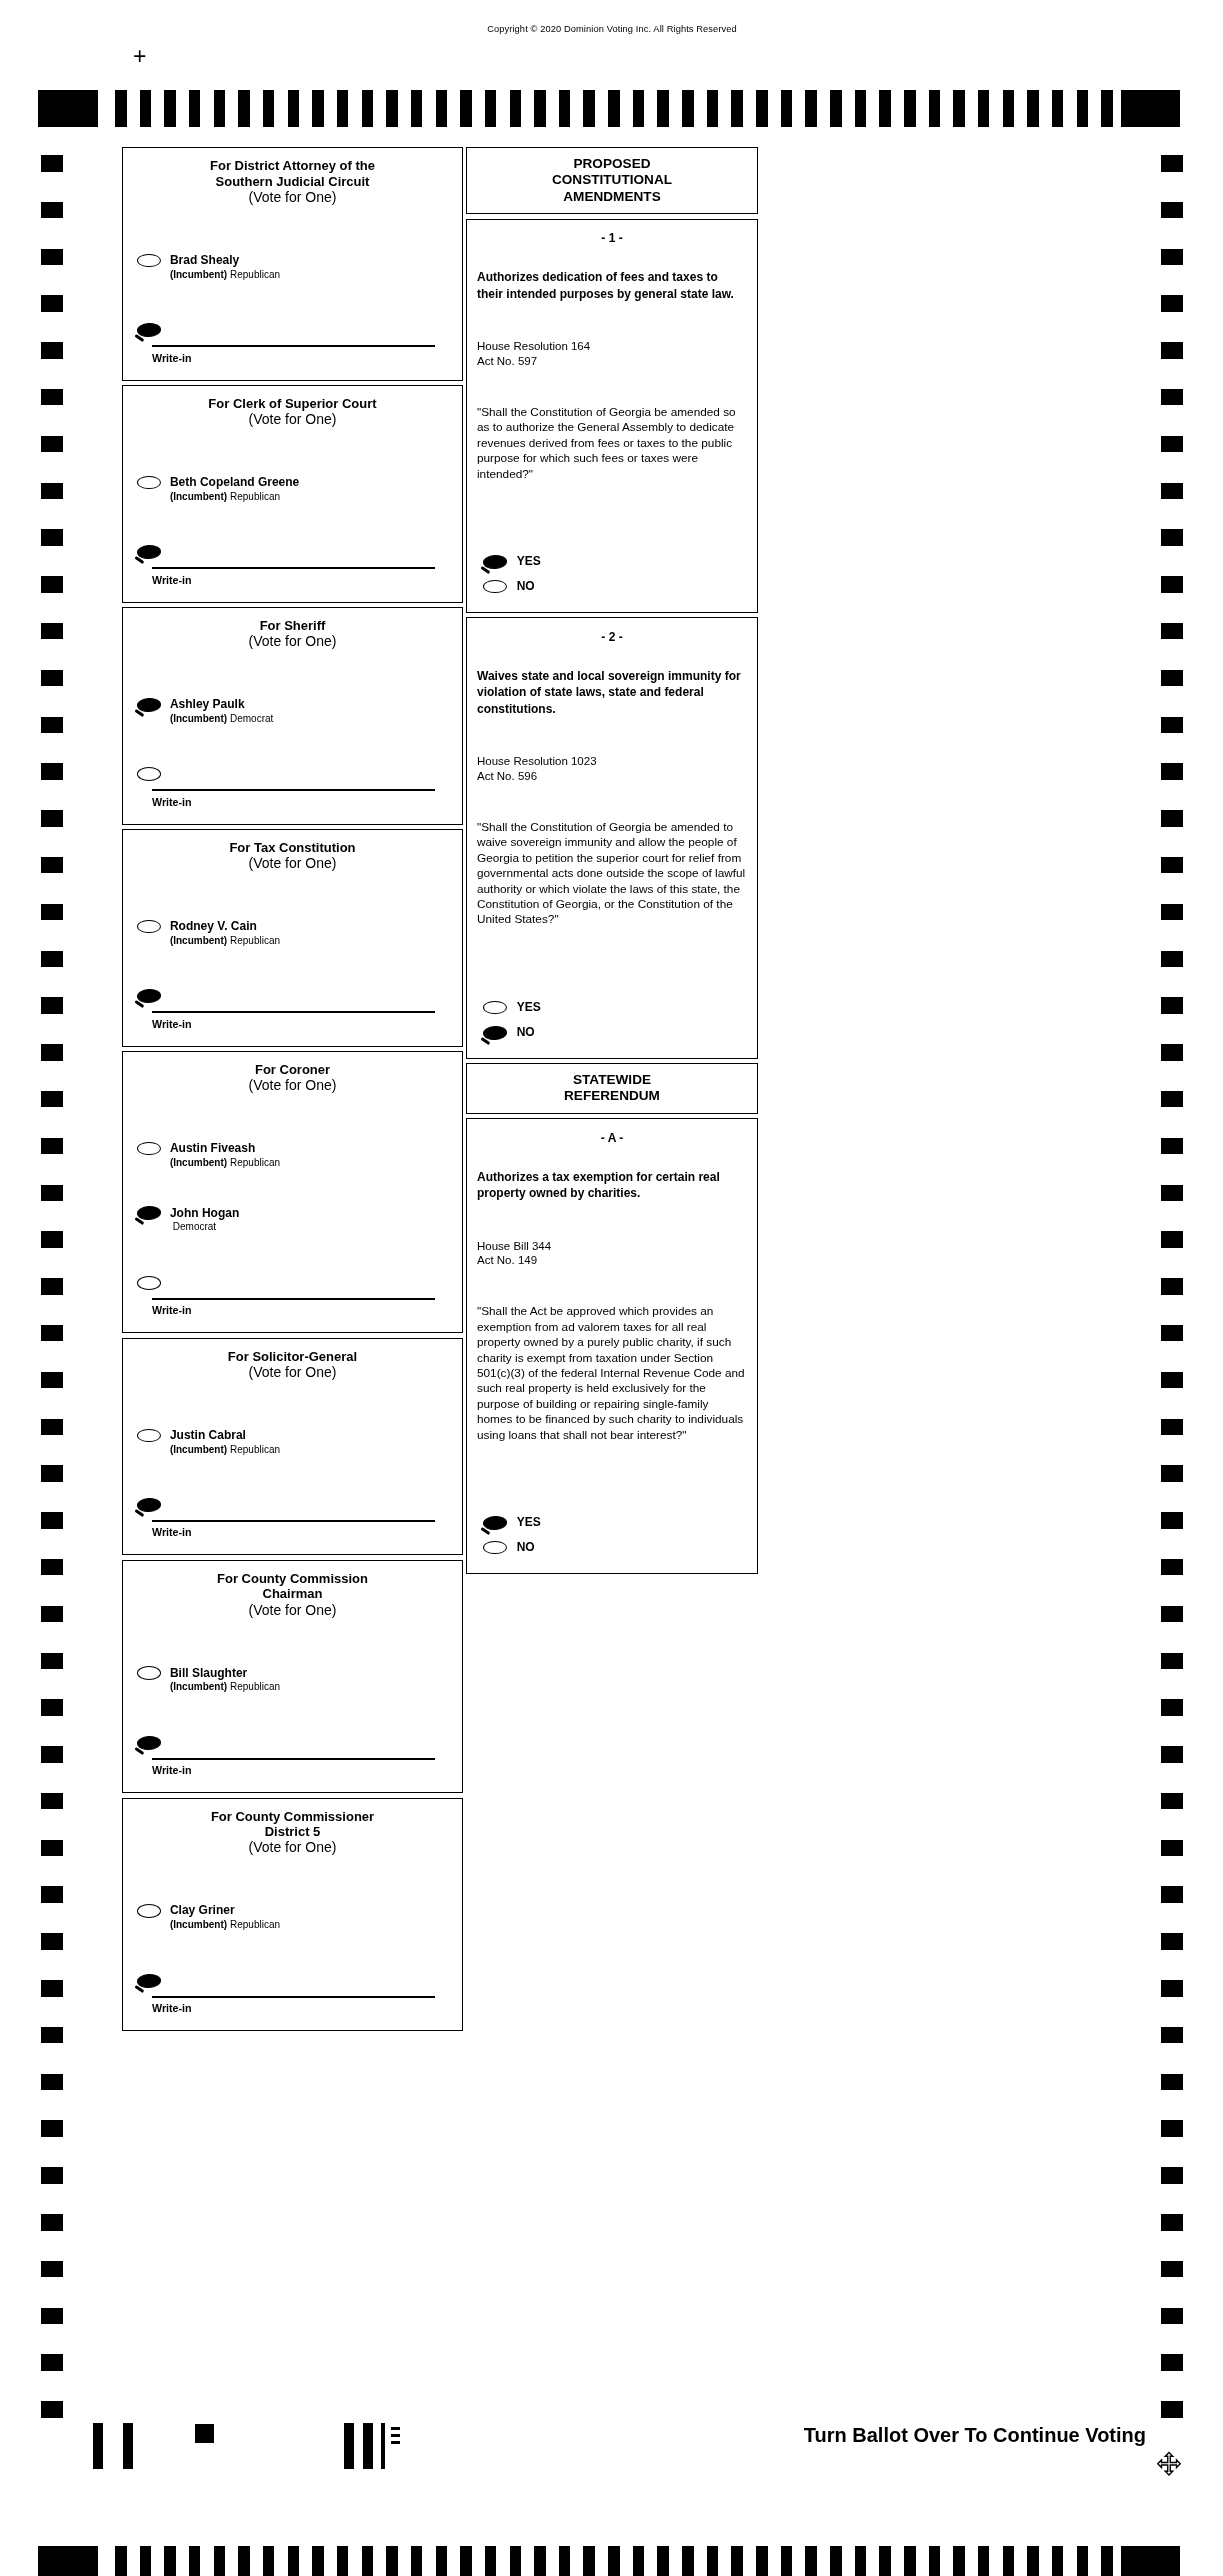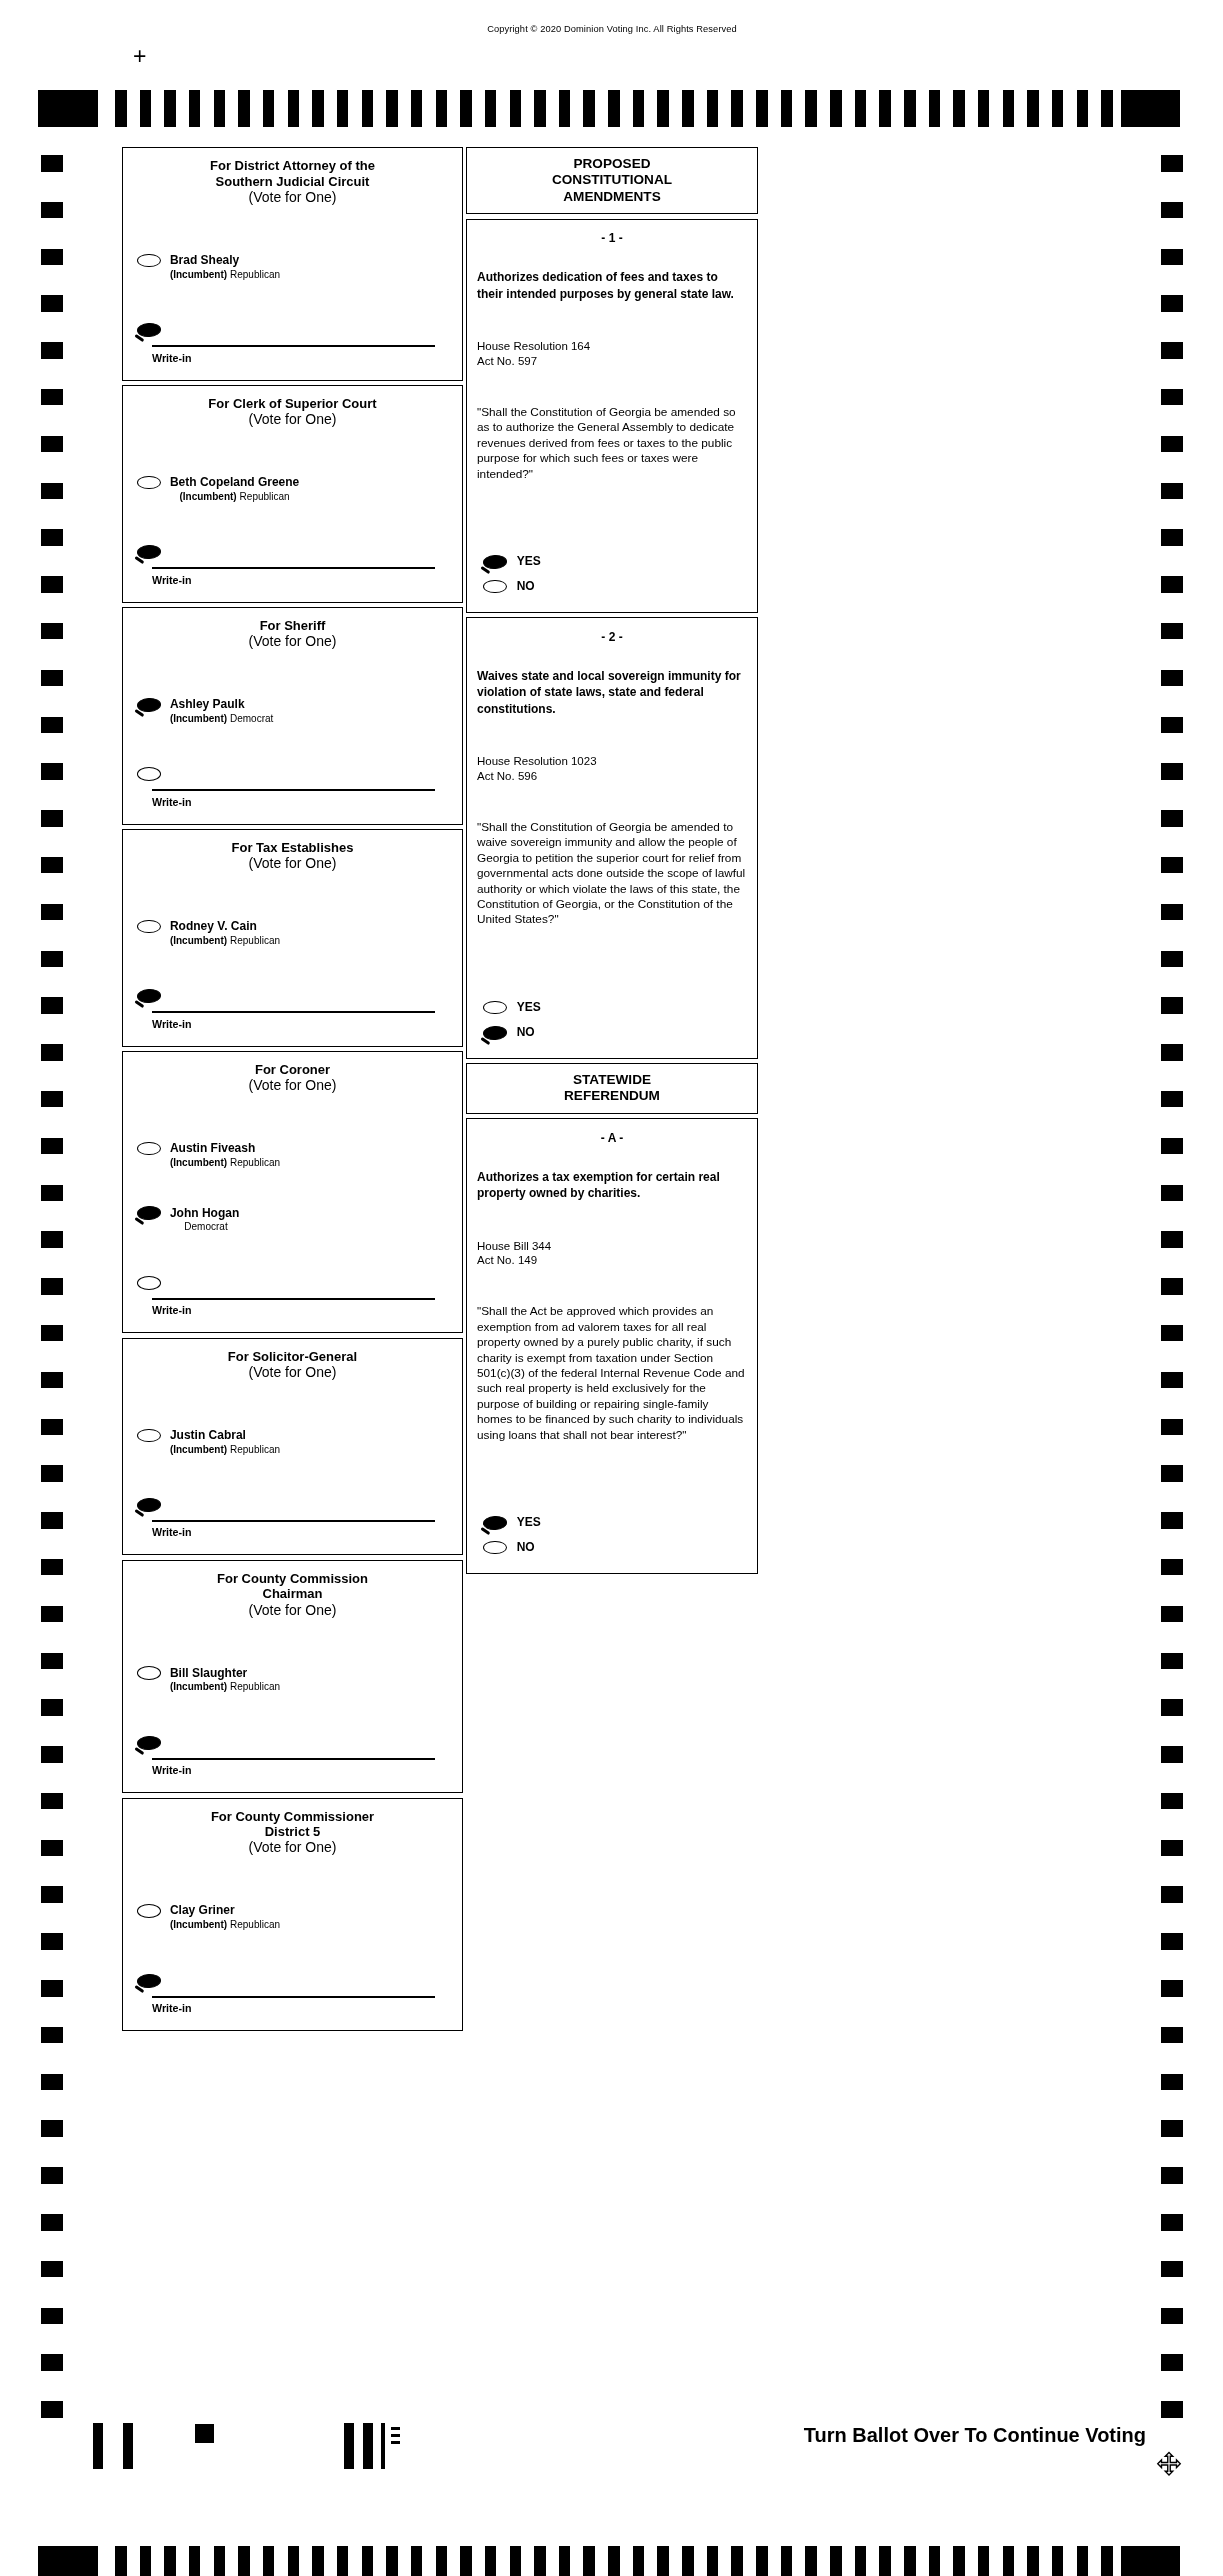--- a/index.html
+++ b/index.html
@@ -20,21 +20,21 @@
   .col-right { position:absolute; left:466px; top:147px; width:292px; }
   section { box-sizing:border-box; }
   
   .contest { border:1.4px solid #000; margin-bottom:4.3px; padding:10px 0 14.3px; background:#fff; }
   .c-title { font-weight:bold; font-size:13px; line-height:15.8px; text-align:center; max-width:190px; margin:0 auto; }
   .c-sub   { font-size:14px; line-height:13px; text-align:center; margin-top:1.4px; }
   .cand-row { display:flex; align-items:flex-start; padding-left:14.3px; margin-top:37px; }
   .c-head + .cand-row { margin-top:49px; }
   .opt-txt { margin-left:8.6px; display:flex; flex-direction:column; }
   .cand  { font-weight:bold; font-size:12px; line-height:14.3px; }
-  .party { font-size:10px; line-height:12px; margin-top:1.4px;text-align:center; }
+  .party { font-size:10px; line-height:12px; margin-top:1.4px; }
   .party b { font-weight:bold; margin-right:2.9px; }
   .wopt   { padding-left:14.3px; margin-top:42px; }
   .wline  { border-top:2.1px solid #000; margin:6.4px 27px 0 29px; }
   .wlabel { font-weight:bold; font-size:10.7px; line-height:13.6px; margin:4.3px 0 0 29px; }
   
   .oval { position:relative; box-sizing:border-box; width:24px; height:13.6px; border:1.4px solid #000;
           border-radius:50%; background:#fff; display:inline-block; flex:none; margin-top:0.7px; }
   .oval.filled { background:#000; transform:rotate(-3deg); }
   .oval.filled::after { content:''; position:absolute; left:-3.6px; bottom:-3.6px; width:10px; height:2.9px;
           background:#000; transform:rotate(38deg); border-radius:1.4px; }
@@ -320,21 +320,21 @@
       </div>
       <div class="wopt">
         <span class="oval"></span>
       </div>
       <div class="wline"></div>
       <div class="wlabel">Write-in</div>
     </section>
 
     <section class="contest">
       <header class="c-head">
-        <div class="c-title">For Tax Establishes</div>
+        <div class="c-title">For Tax Constitution</div>
         <div class="c-sub">(Vote for One)</div>
       </header>
       <div class="cand-row">
         <span class="oval"></span>
         <span class="opt-txt">
           <span class="cand">Rodney V. Cain</span>
           <span class="party"><b>(Incumbent)</b><span>Republican</span></span>
         </span>
       </div>
       <div class="wopt">

